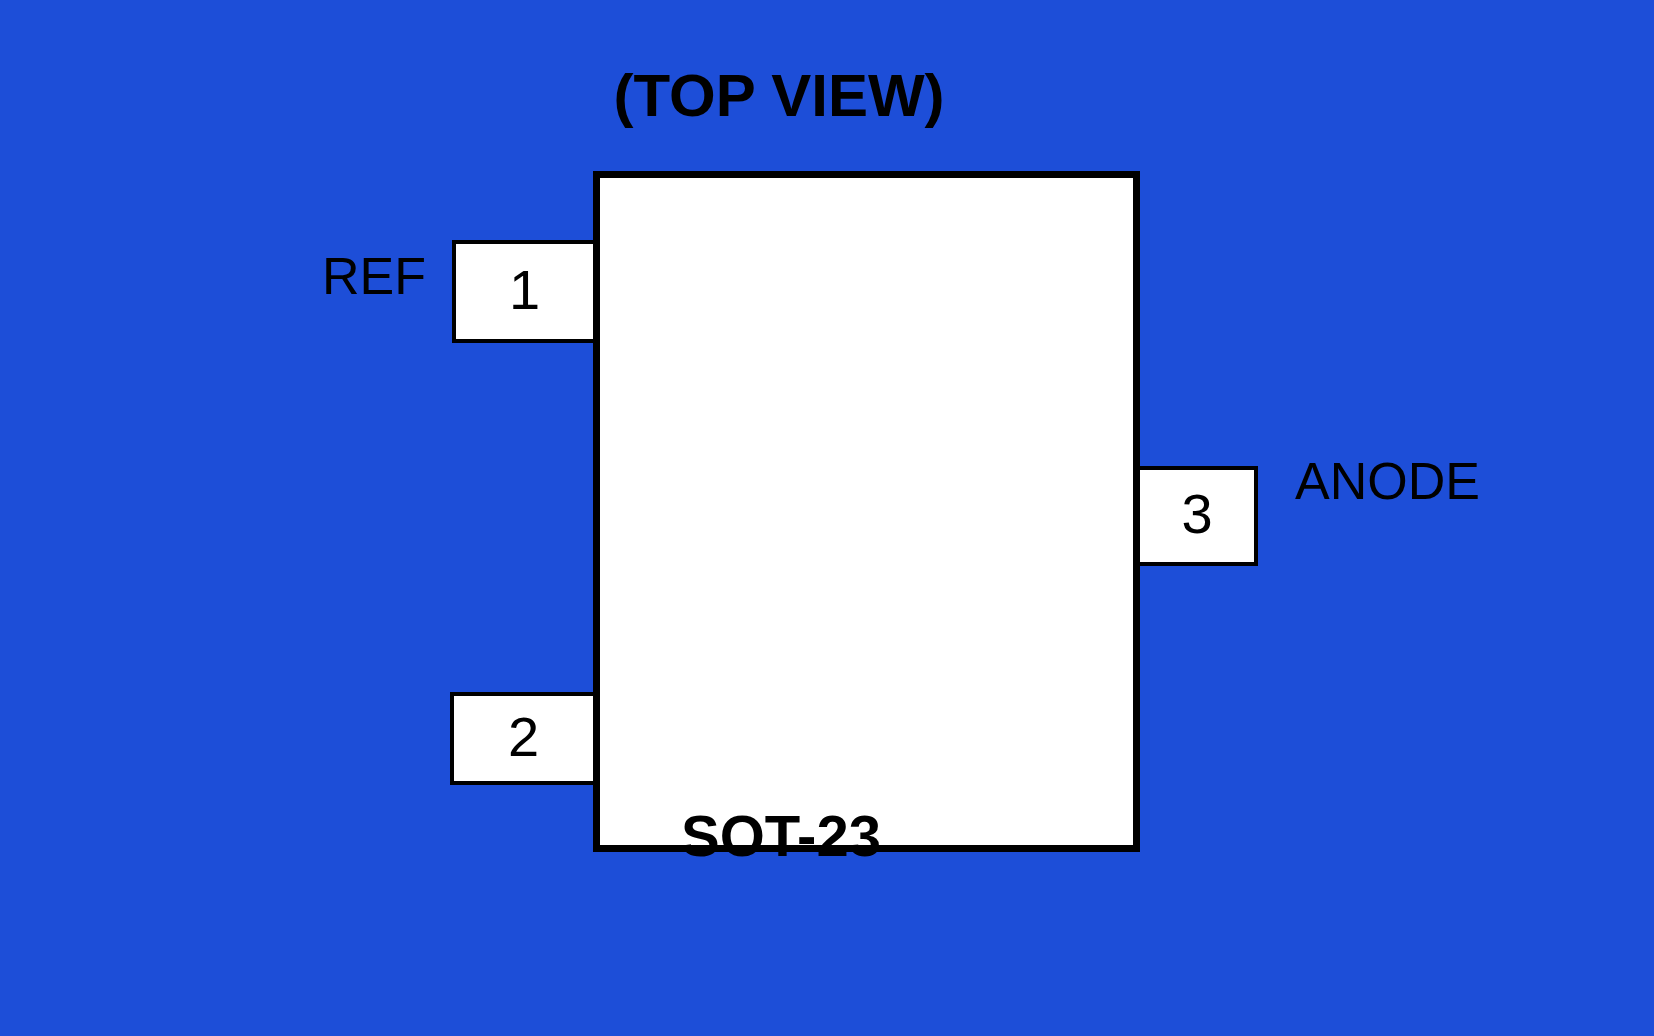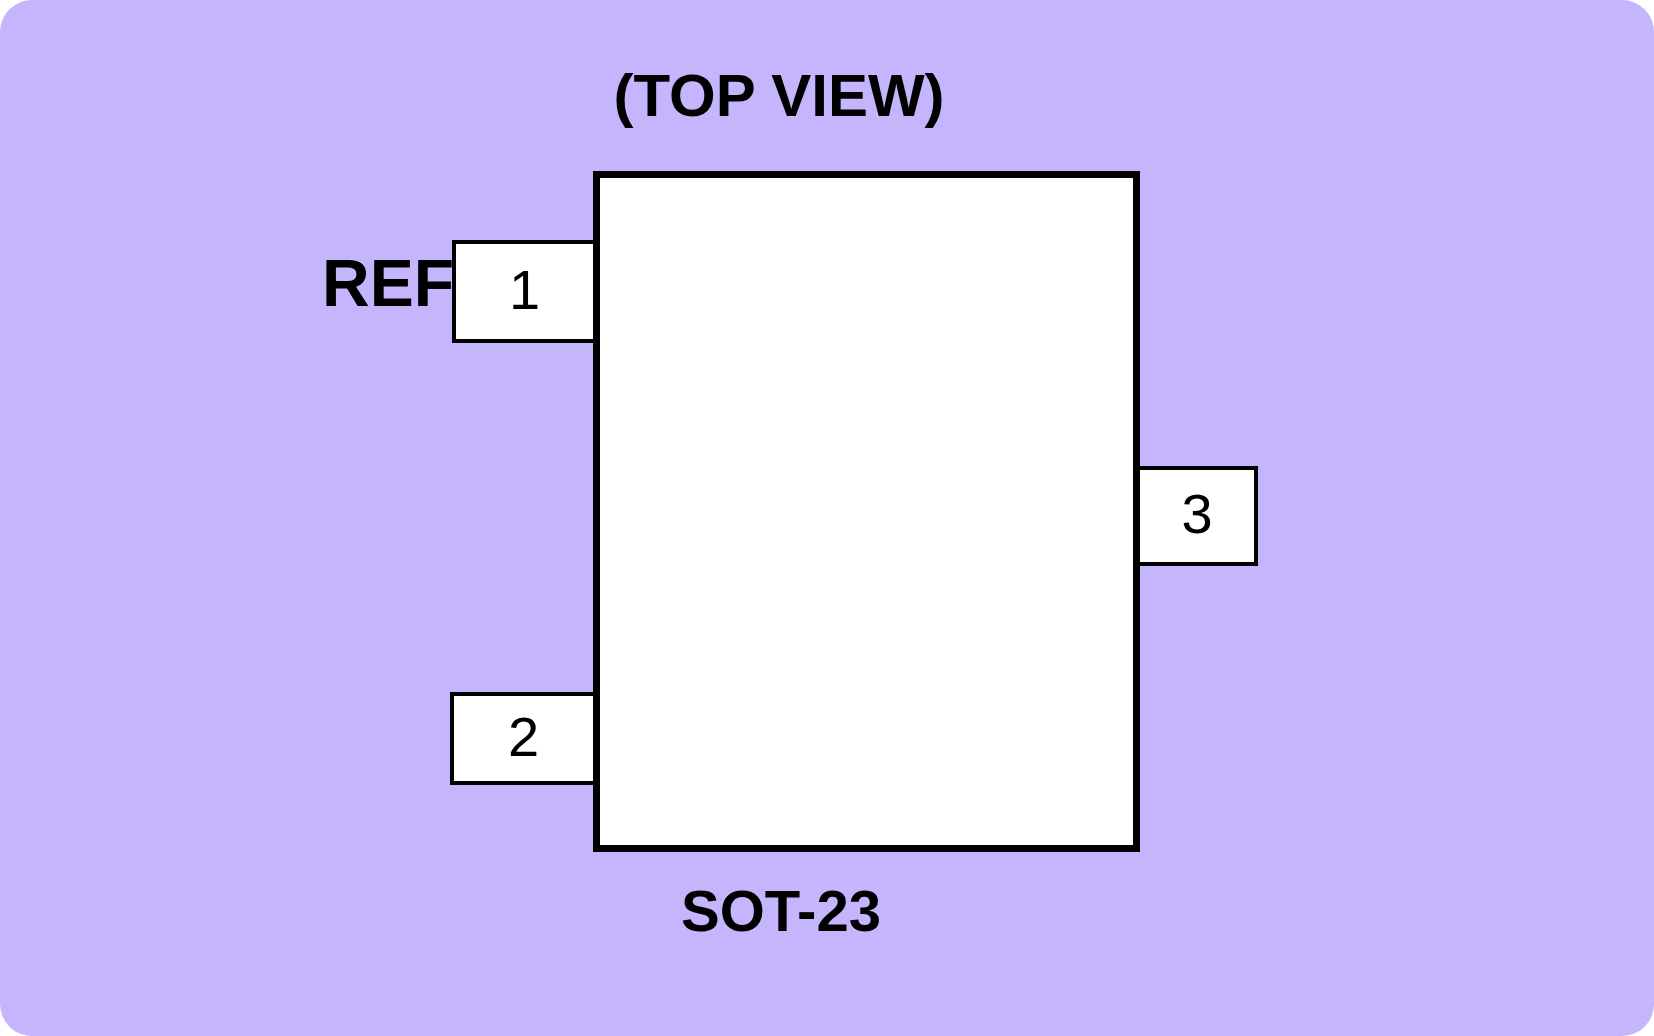--- a/index.html
+++ b/index.html
@@ -8,23 +8,22 @@
     background: #ffffff;
   }
   body {
     font-family: "Liberation Sans", sans-serif;
     color: #000000;
   }
   #canvas {
     position: relative;
     width: 1654px;
     height: 1036px;
-    background: #c4b5fd;
+    background: #1d4ed8;
     overflow: hidden;
-    border-radius: 32px;
   }
 
   
   .title-text {
     position: absolute;
     font-weight: bold;
     font-size: 60px;
     letter-spacing: 0px;
     white-space: nowrap;
     line-height: 1;
@@ -33,21 +32,21 @@
     left: 0;
     top: 66px;
     width: 1654px;
     text-align: center;
     
     padding-right: 96px;
     box-sizing: border-box;
   }
   #package-name {
     left: 0;
-    top: 882px;
+    top: 807px;
     width: 1654px;
     text-align: center;
     padding-right: 92px;
     box-sizing: border-box;
     font-size: 58px;
   }
 
   
   #package-body {
     position: absolute;
@@ -100,24 +99,24 @@
 
   
   .body-edge-patch {
     position: absolute;
     background: #000000;
   }
 
   
   .pin-label {
     position: absolute;
-    font-size: 66px;
+    font-size: 52px;
     line-height: 1;
     white-space: nowrap;
-    font-weight: bold;
+    font-weight: normal;
     text-align: right;
   }
   #pin-label-ref {
     left: 322px;
     top: 250px;
   }
   #pin-label-cathode {
     left: 125px;
     top: 670px;
   }
@@ -140,20 +139,21 @@
     <span class="pin-number">1</span>
   </div>
 
   <div class="pin-box" id="pin-box-2">
     <span class="pin-number">2</span>
   </div>
 
   <div class="pin-box" id="pin-box-3">
     <span class="pin-number">3</span>
   </div>
+  <div class="pin-label" id="pin-label-anode">ANODE</div>
 
   <div class="body-edge-patch" style="left:593px; top:240px; width:7px; height:103px;"></div>
   <div class="body-edge-patch" style="left:593px; top:692px; width:7px; height:93px;"></div>
   <div class="body-edge-patch" style="left:1133px; top:466px; width:7px; height:100px;"></div>
 
   <div class="title-text" id="package-name">SOT-23</div>
 
 </div>
 
 </body></html>

